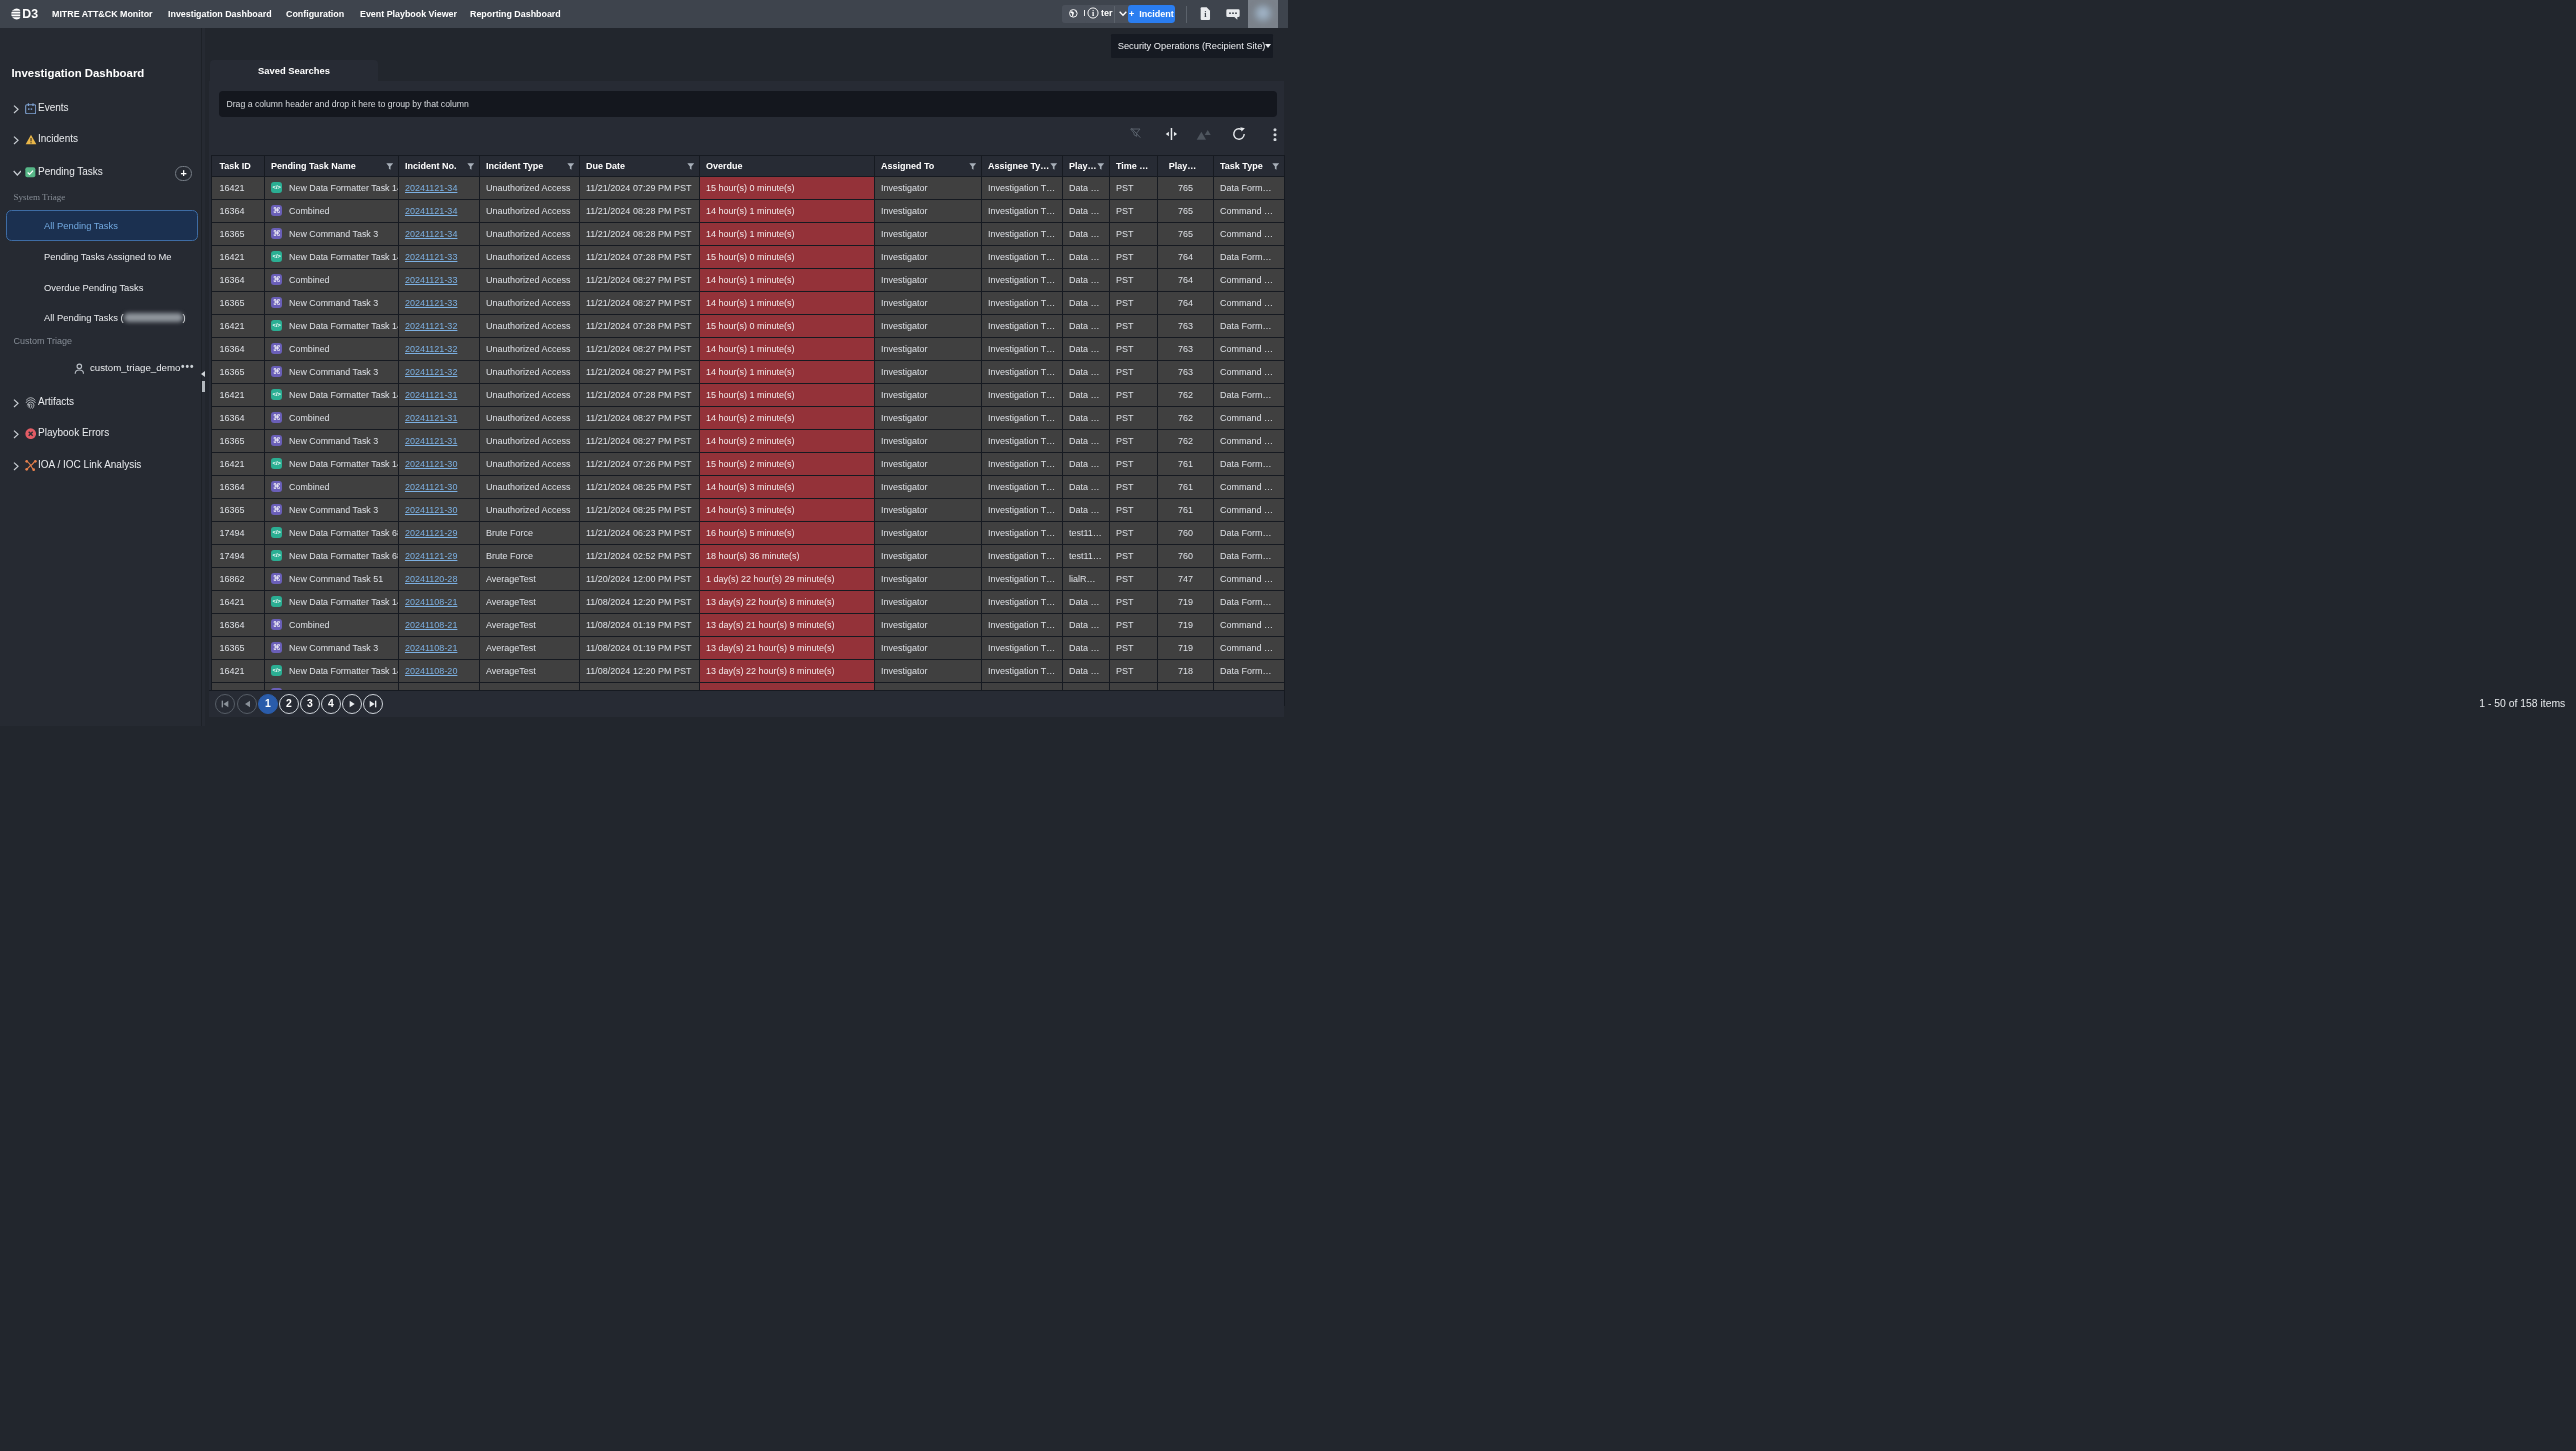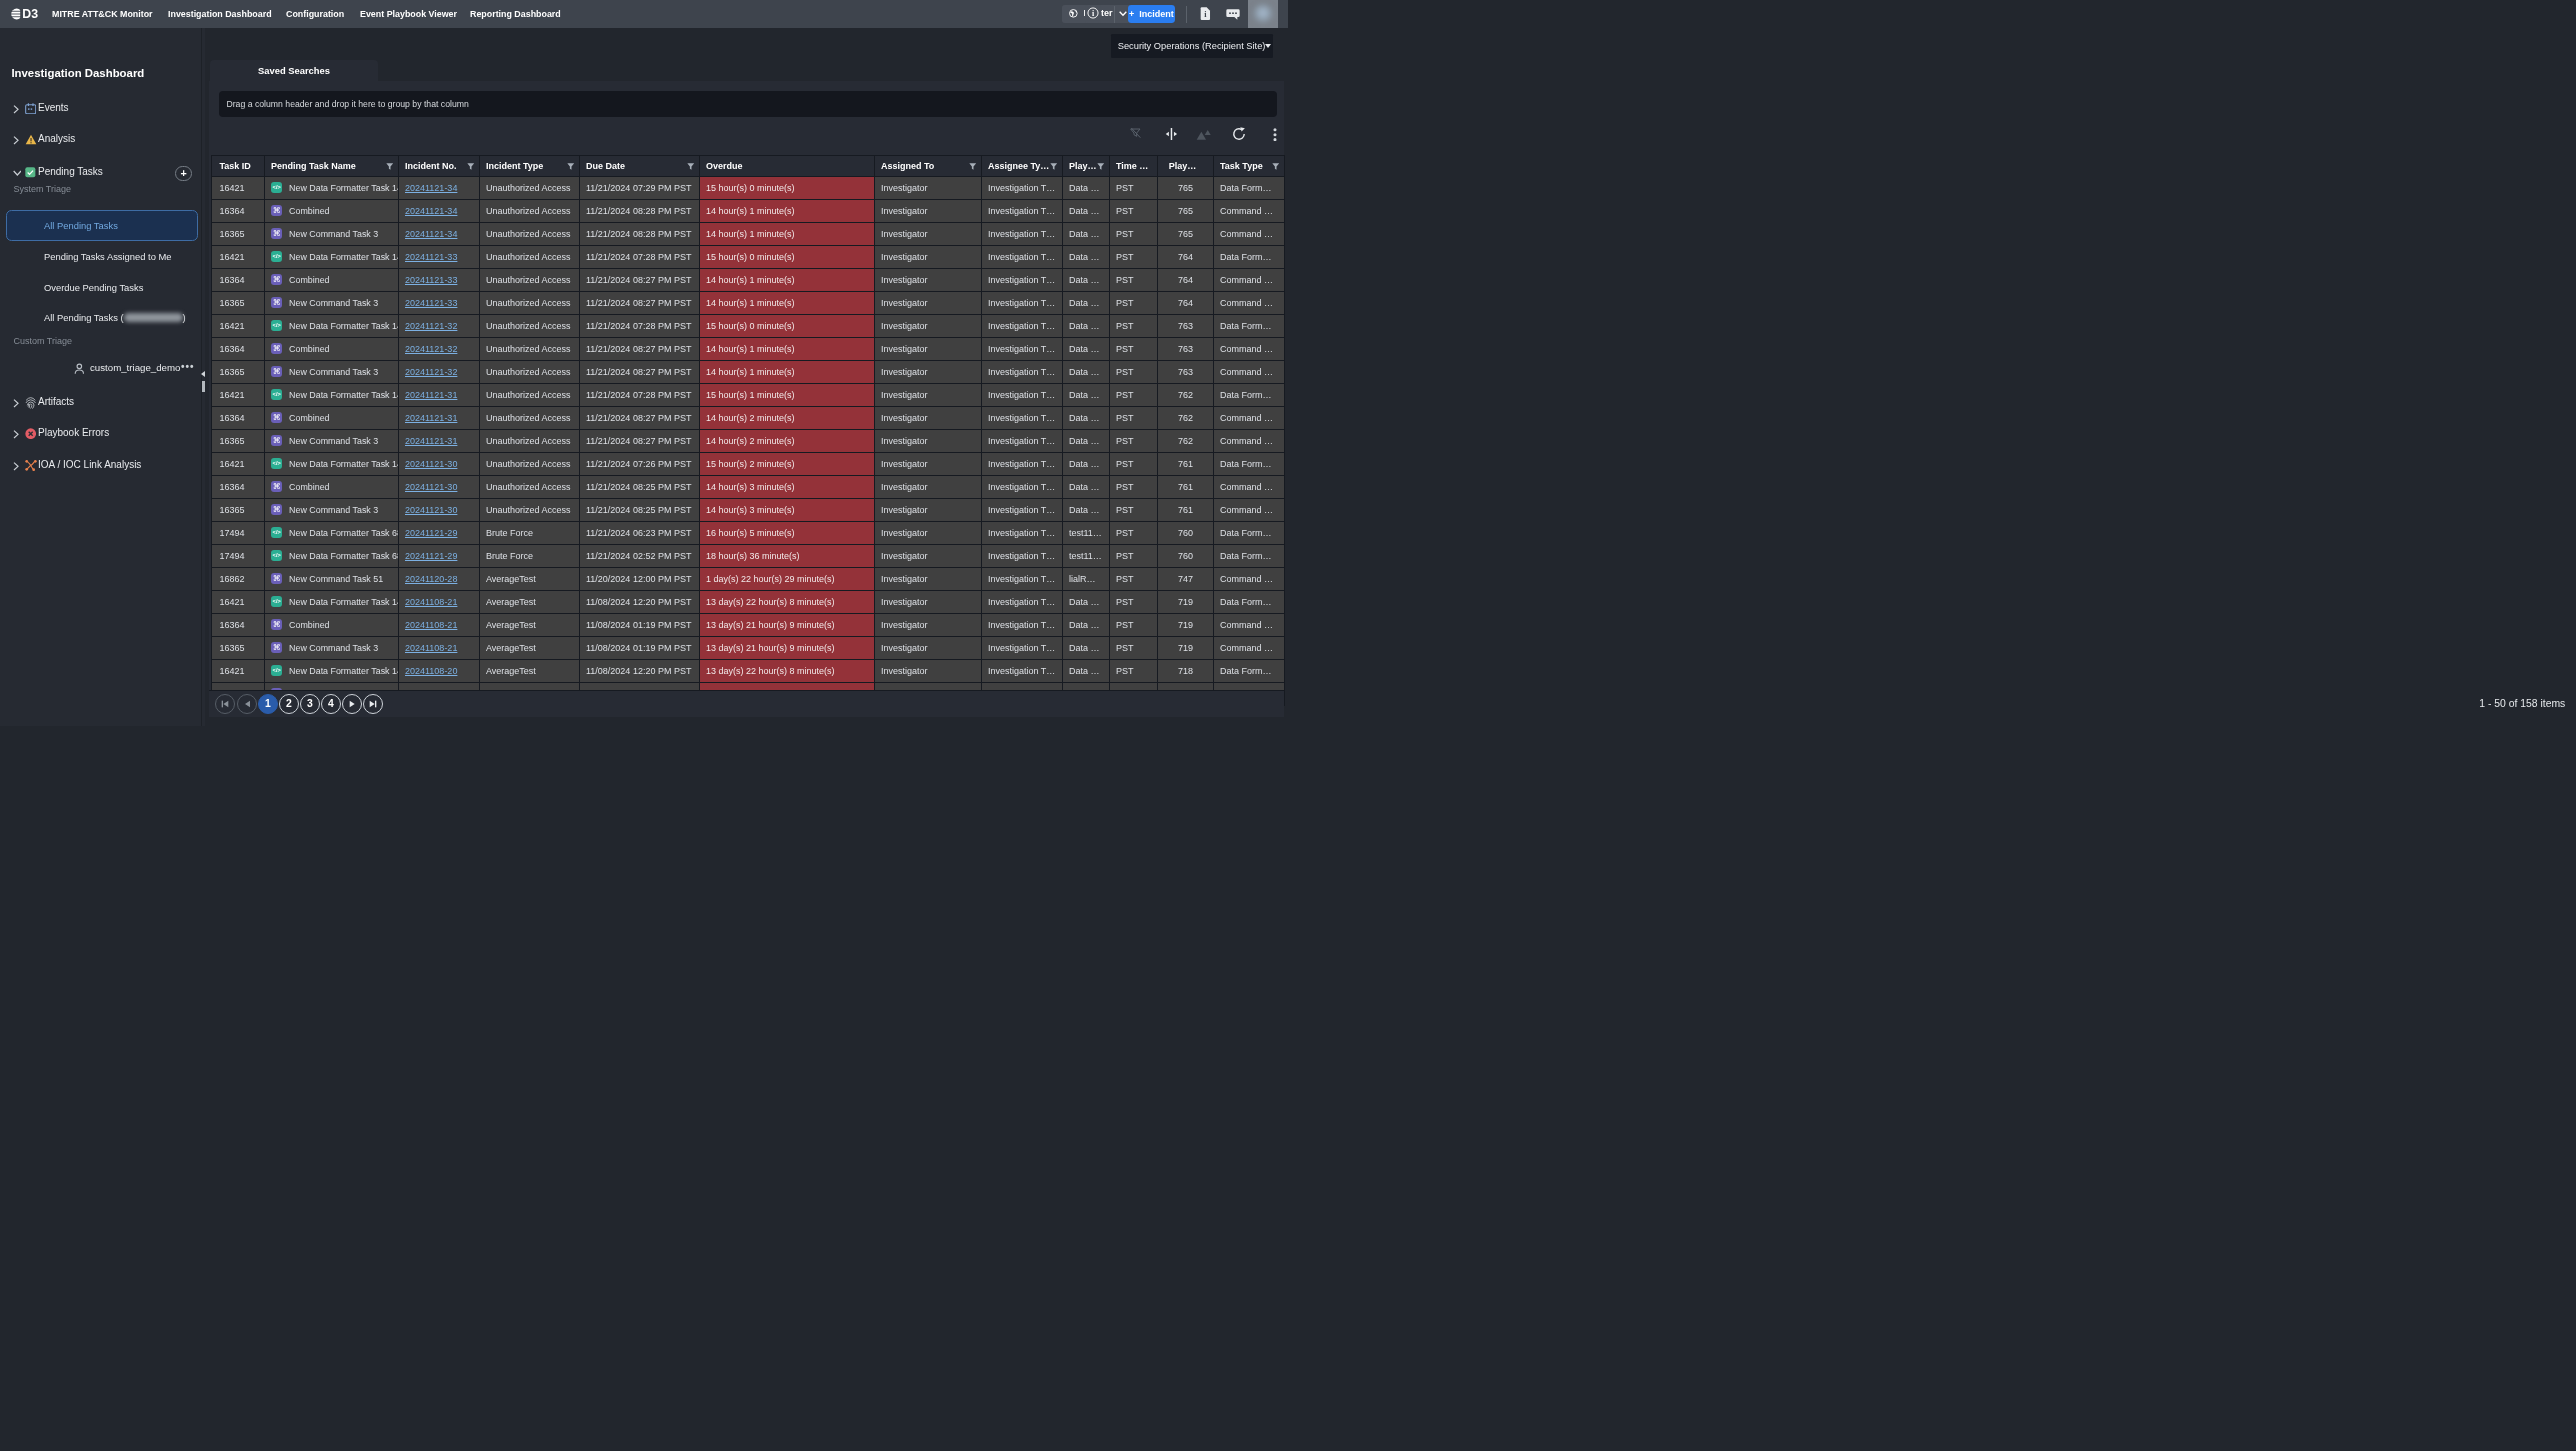--- a/index.html
+++ b/index.html
@@ -171,36 +171,36 @@
 
   <div class="sbrow" style="top:102px;">
     <svg class="chev" width="6" height="8.7" viewBox="0 0 9 13">
         <path d="M1.5 1 L7.5 6.5 L1.5 12" fill="none" stroke="#c9ced4" stroke-width="1.8"></path>
       </svg>
     <svg class="icn" width="12" height="11.4" viewBox="0 0 18 17">
       <path d="M9 1 L17 15.5 L1 15.5 Z" fill="#e9b649"></path>
       <rect x="8.2" y="6" width="1.7" height="5" fill="#3a3325"></rect>
         <rect x="8.2" y="12.2" width="1.7" height="1.8" fill="#3a3325"></rect>
     </svg>
-    <span class="lbl">Analysis</span>
+    <span class="lbl">Incidents</span>
   </div>
 
   <div class="sbrow" style="top:135px;">
     <svg class="chev" style="top:7.4px;" width="8.7" height="6" viewBox="0 0 13 9">
         <path d="M1 1.5 L6.5 7.5 L12 1.5" fill="none" stroke="#c9ced4" stroke-width="1.8"></path>
       </svg>
     <svg class="icn" width="10.7" height="10.7" viewBox="0 0 16 16">
       <rect x="0.5" y="0.5" width="15" height="15" rx="3" fill="#57b788"></rect>
       <path d="M4 8.2 L6.8 11 L12 5.5" fill="none" stroke="#fff" stroke-width="1.9"></path>
     </svg>
     <span class="lbl">Pending Tasks</span>
   </div>
   <div id="plusbtn">+</div>
 
-  <div class="sublbl" style="top:156px;">System Triage</div>
+  <div class="sublbl" style="top:164px;font-family:Liberation Serif, serif;">System Triage</div>
   <div id="sel-item">
       <span>All Pending Tasks</span>
     </div>
   <div class="subitem" style="top:223px;">Pending Tasks Assigned to Me</div>
   <div class="subitem" style="top:254px;">Overdue Pending Tasks</div>
   <div class="subitem" style="top:284px;text-align:right;">All Pending Tasks (<span class="blurpill"></span>)</div>
   <div class="sublbl" style="top:308px;">Custom Triage</div>
 
   <div class="sbrow" style="top:331px;margin-left:48px;">
     <svg class="icn" style="left:26px;" width="10.7" height="11.4" viewBox="0 0 16 17">

